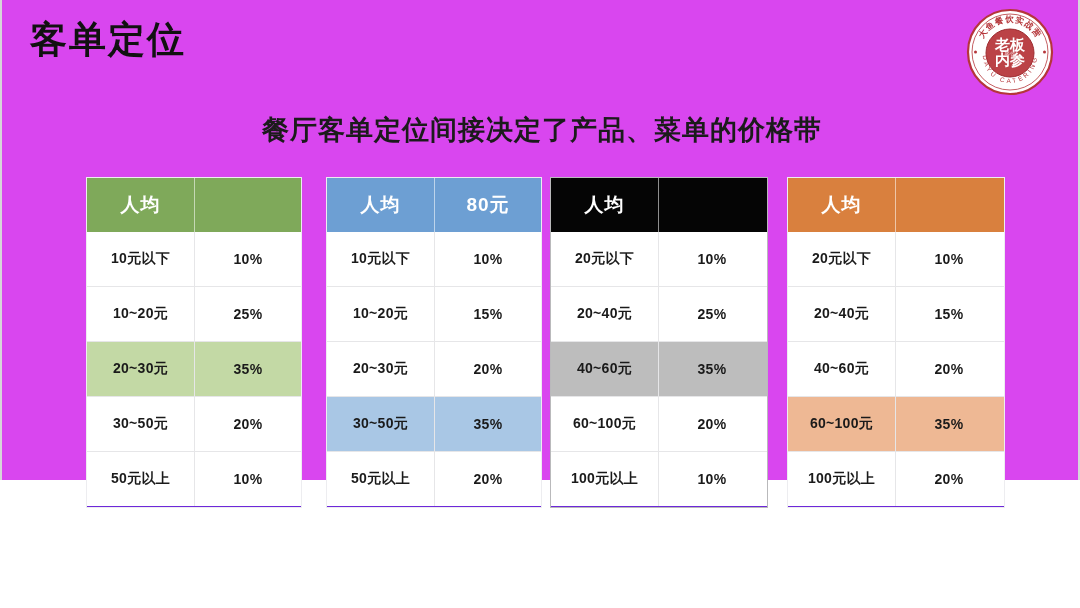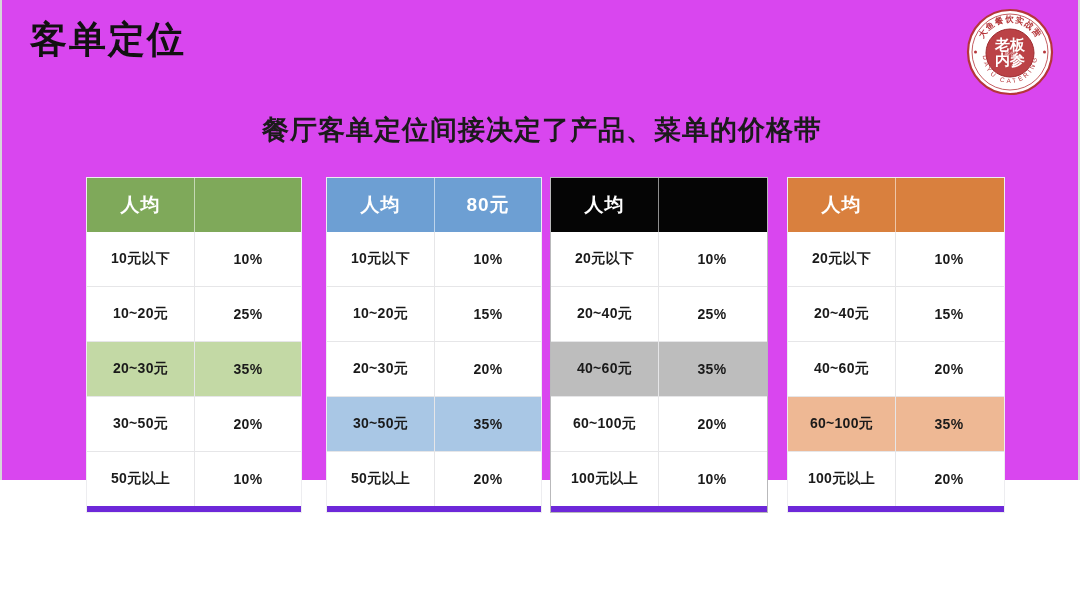--- a/index.html
+++ b/index.html
@@ -95,21 +95,21 @@
     font-size: 19px;
     letter-spacing: 1px;
   }
   .tbl .row.header .cell.c1 { border-right: 1px solid rgba(255,255,255,0.55); }
 
   .tbl .row.body {
     background: #ffffff;
     border-bottom: 1px solid #e6e6e8;
   }
   .tbl .row.body .cell.c1 { border-right: 1px solid #e6e6e8; }
-  .tbl .row.body:last-child { border-bottom: 6px solid #6d28d9; }
+  .tbl .row.body:last-child { border-bottom: 1px solid #6d28d9; }
 
   
   #tbl-0 { left: 85px;  width: 214px; }
   #tbl-1 { left: 325px; width: 214px; }
   #tbl-2 { left: 549px; width: 216px; }
   #tbl-3 { left: 786px; width: 216px; }
 
   
   #tbl-0, #tbl-1, #tbl-3 { box-shadow: 0 0 0 1px #ededf0; }
   #tbl-2 { box-shadow: 0 0 0 1px #b9b9bb; }

